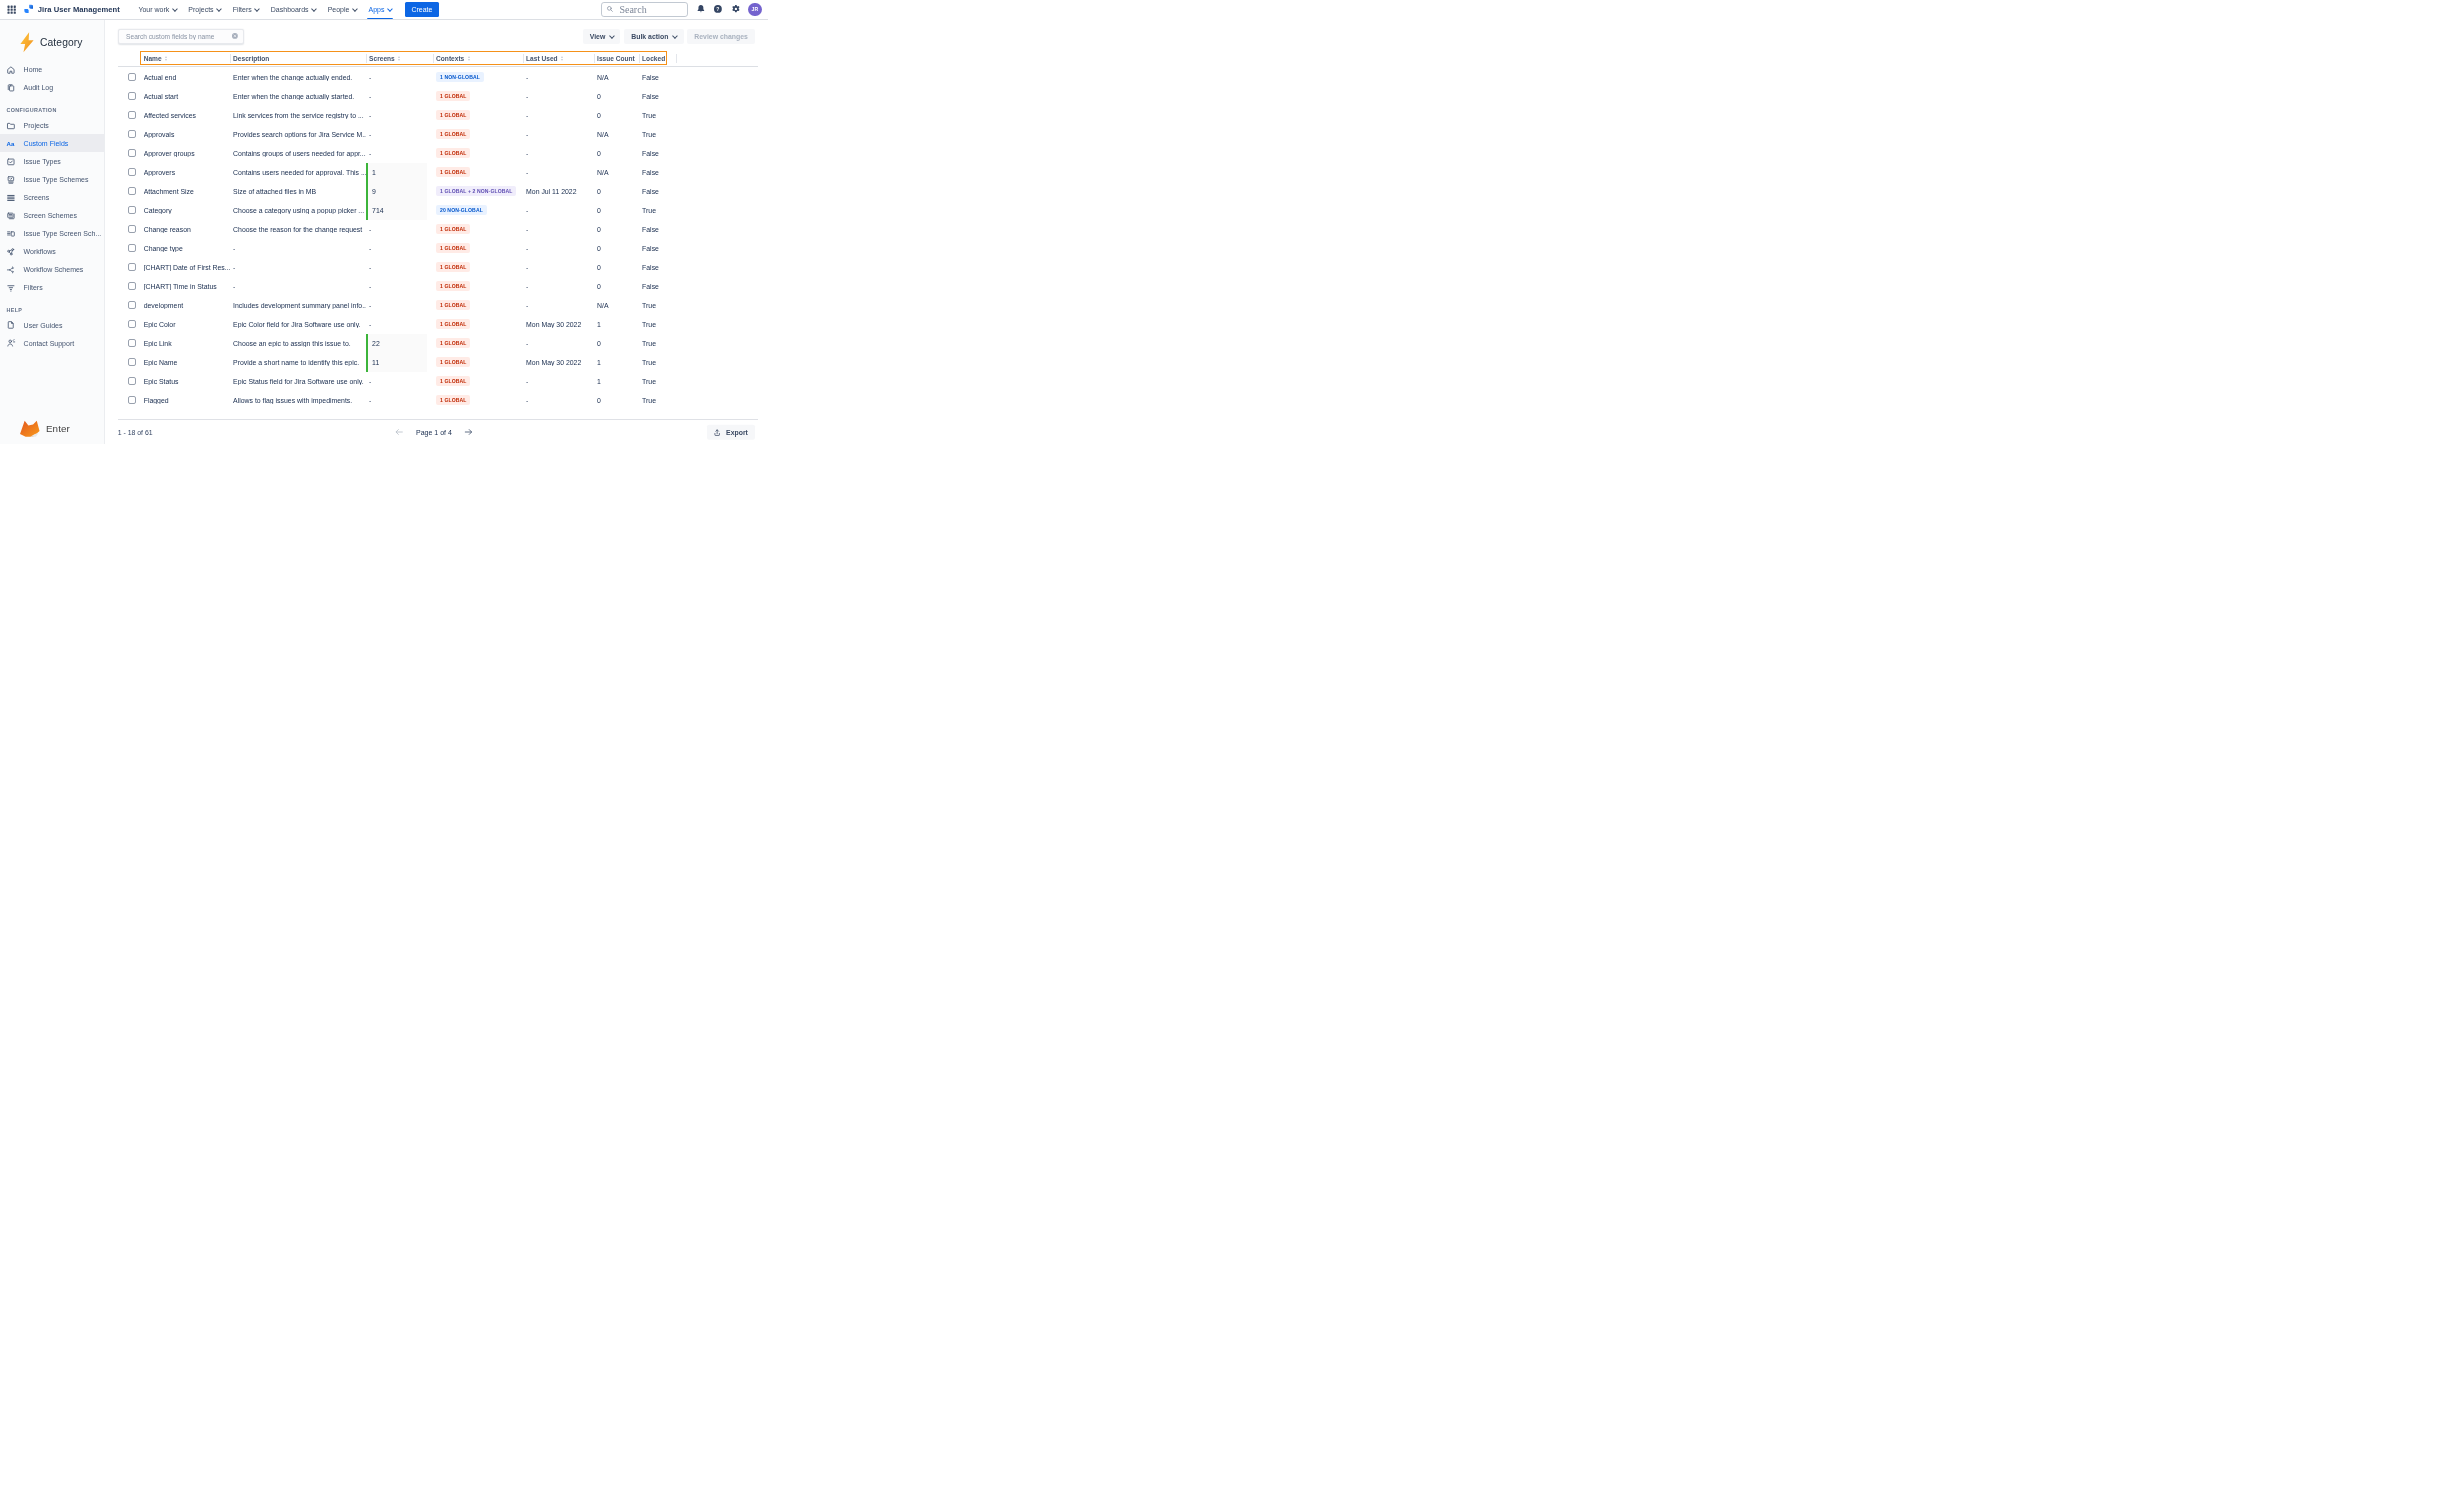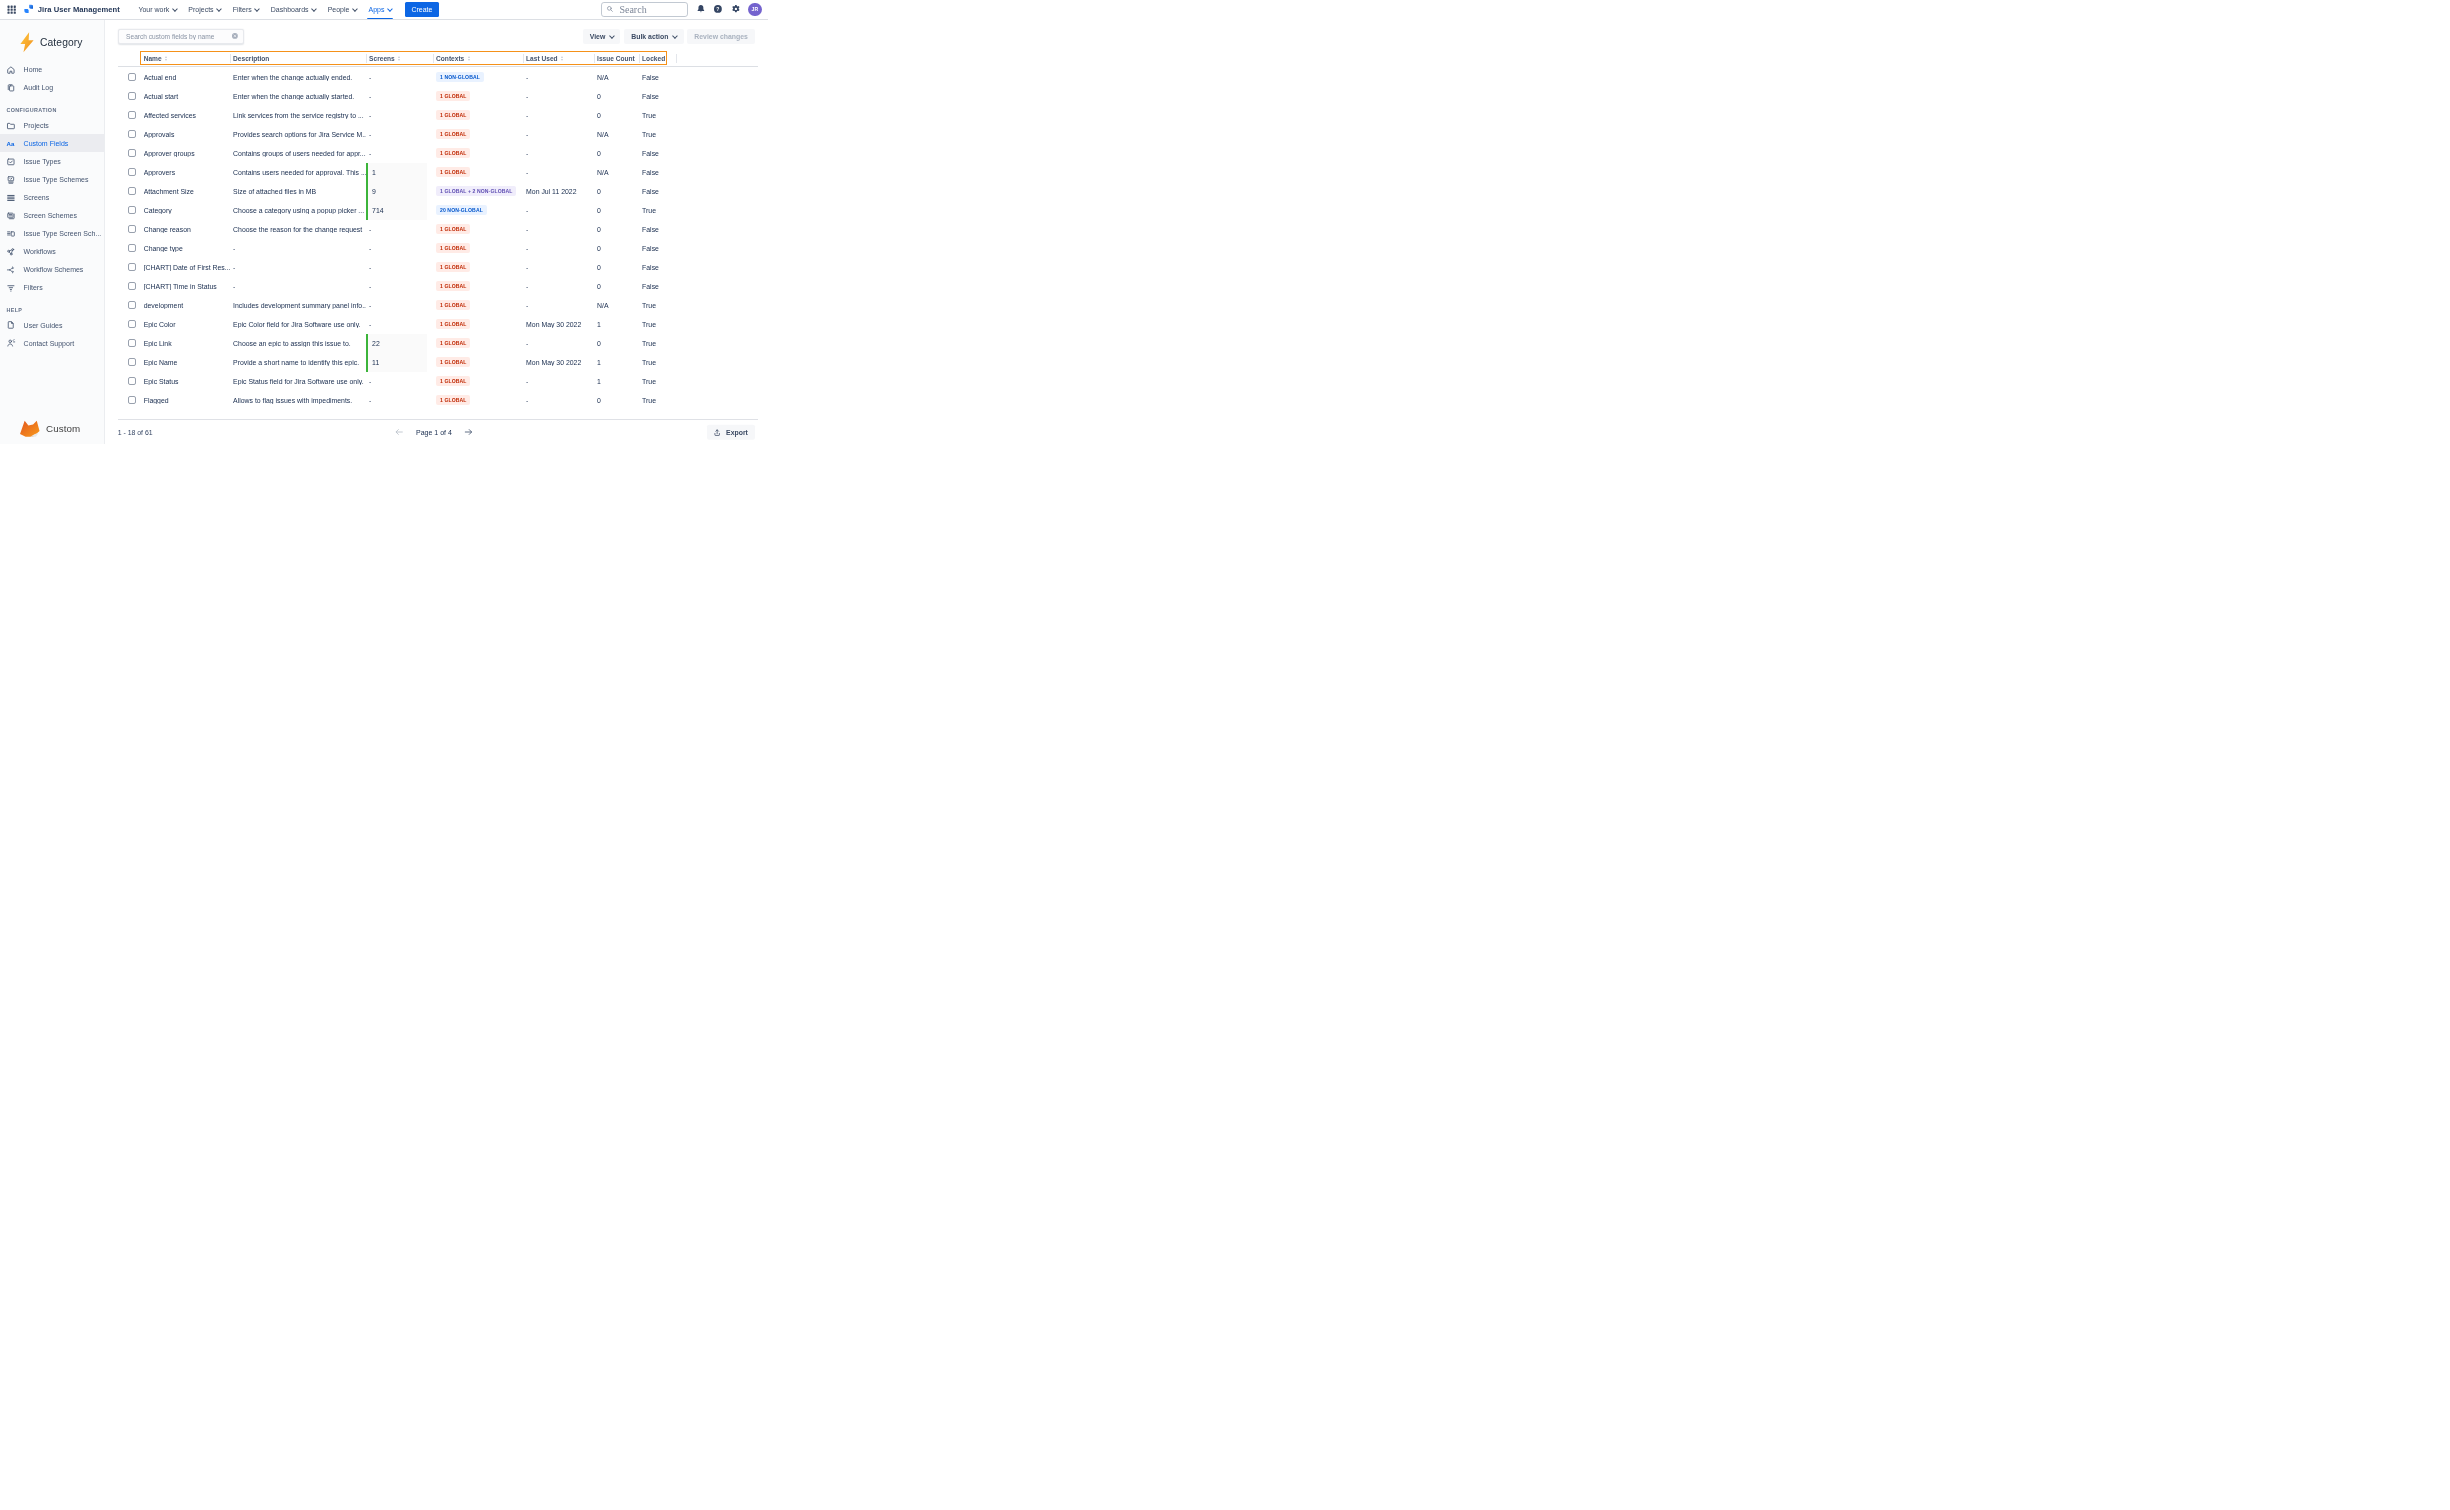--- a/index.html
+++ b/index.html
@@ -351,21 +351,21 @@
           <defs>
               <linearGradient id="fg" x1="0" y1="0" x2="1" y2="1">
                 <stop offset="0" stop-color="#E2571E"></stop>
                 <stop offset="1" stop-color="#F99B1C"></stop>
               </linearGradient>
             </defs>
           <path fill="url(#fg)" d="M2 32 12 4l8 10 10-2 8-8 6 22-14 12H14Z"></path>
           <path fill="#E9E9E9" d="M24 38h12l6-8-8 2Z"></path>
         </svg>
       </span>
-      <span class="appfox-text">Custom</span>
+      <span class="appfox-text">Enter</span>
     </div>
   </aside>
 
   <main class="main">
     <div class="field-search">
       <input placeholder="Search custom fields by name" style="">
       <span class="icon">
         <svg width="7.8" height="7.8" viewBox="0 0 20 20">
             <circle cx="10" cy="10" r="7.4" fill="#A6AEBB"></circle>
             <path d="m7.5 7.5 5 5M12.5 7.5l-5 5" stroke="#FCFCFD" stroke-width="1.7" stroke-linecap="round"></path>

